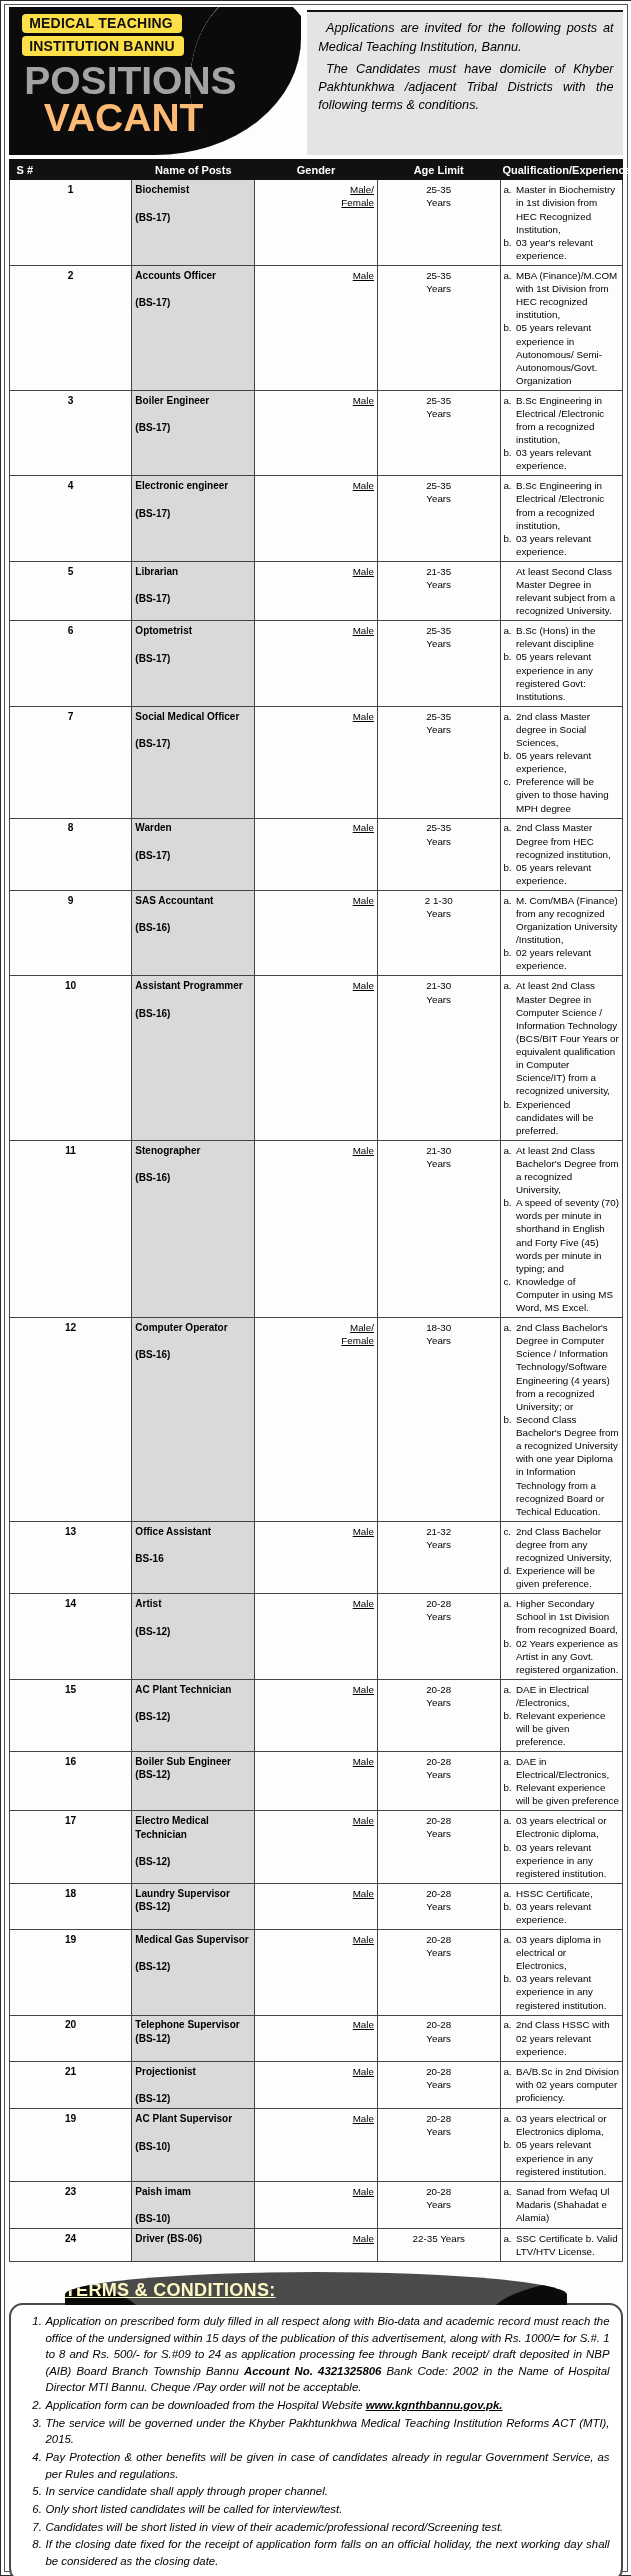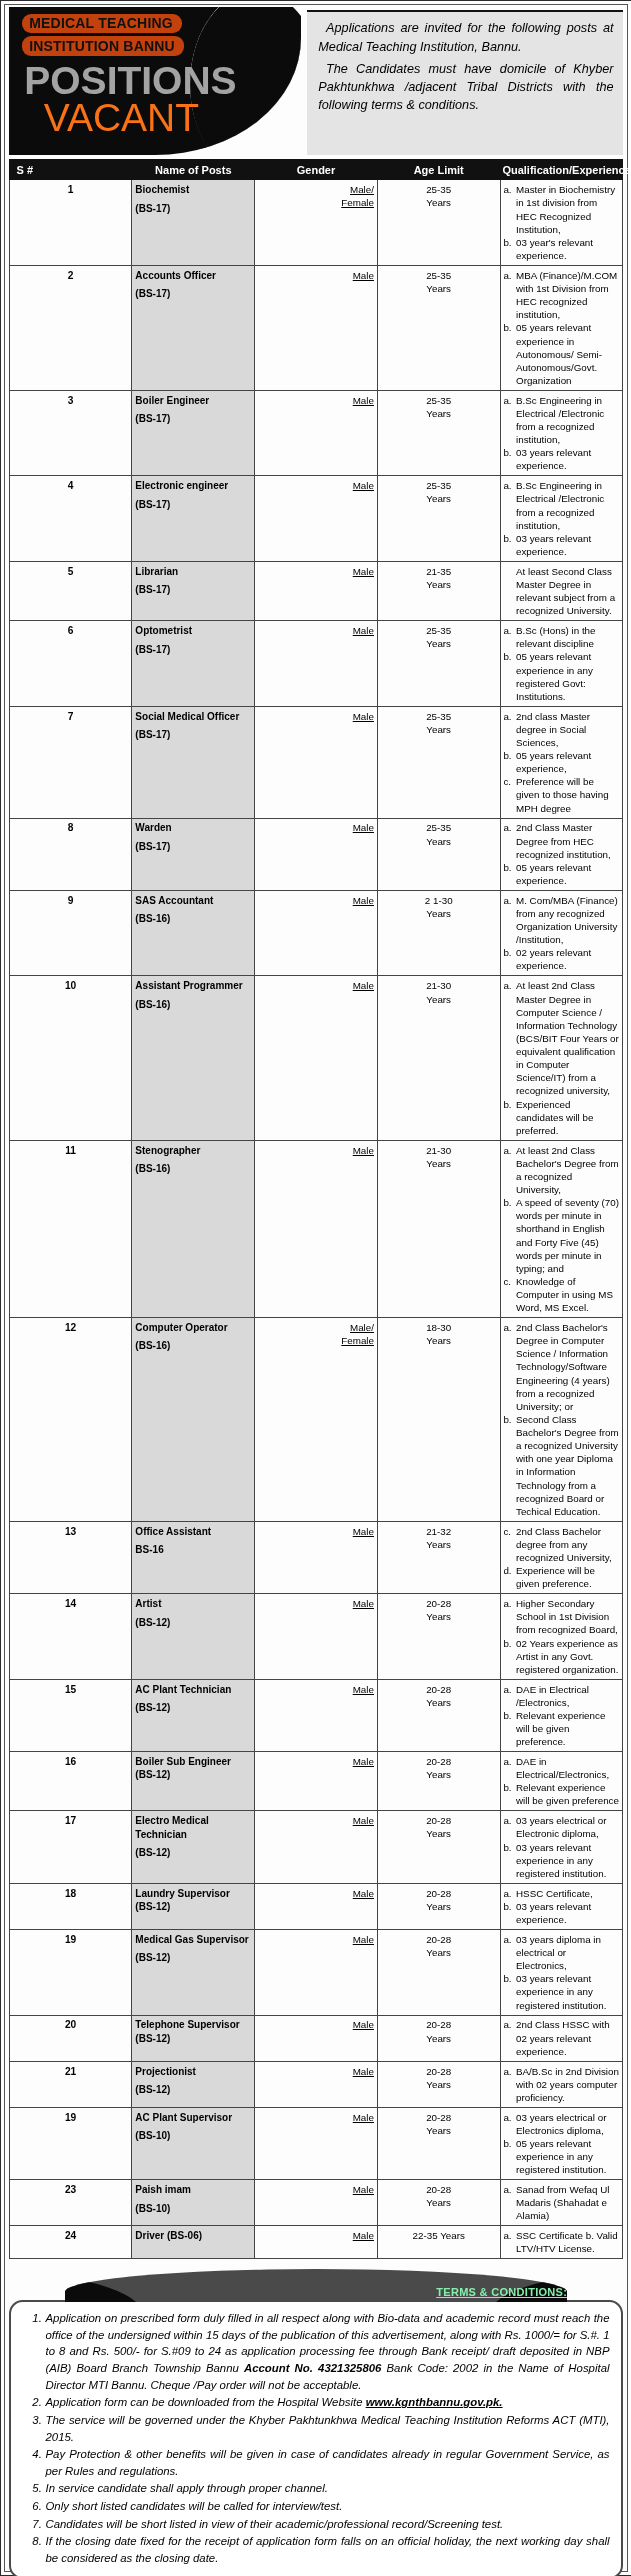--- a/index.html
+++ b/index.html
@@ -61,45 +61,45 @@
     background: #0b0b0b;
     z-index: 2;
   }
   .logo-inner {
     position: relative;
     z-index: 4;
     padding: 6.8px 7.8px 0 13.6px;
   }
   .inst-line {
     display: inline-block;
-    background: #c2410c;
+    background: #fde047;
     color: #111;
     font-weight: bold;
     font-size: 14px;
     letter-spacing: 0.2px;
     padding: 1.9px 8.7px 1.9px 6.8px;
-    border-radius: 9px;
+    border-radius: 4px;
     margin-bottom: 2.9px;
     font-variant: small-caps;
     text-transform: uppercase;
   }
   .inst-line.l2 { font-size: 14px; }
   .positions {
     color: #a3a3a3;
     font-weight: bold;
     font-size: 39px;
     line-height: .96;
     margin: 2.9px 0 0 1.9px;
     font-variant: small-caps;
     text-transform: uppercase;
     letter-spacing: 0px;
   }
   .vacant {
-    color: #f97316;
-    font-weight: normal;
+    color: #fdba74;
+    font-weight: bold;
     font-size: 39px;
     line-height: .96;
     margin: 0 0 0 21.4px;
     font-variant: small-caps;
     text-transform: uppercase;
   }
   .swoosh {
     position: absolute;
     left: -33px; bottom: -58px;
     width: 214px; height: 107px;
@@ -154,21 +154,21 @@
     width: 107px; text-align: left; font-weight: bold;
     background: #d9d9d9; font-size: 10px;
   }
   td.c-gender { width: 60px; text-align: right; text-decoration: underline; }
   td.c-age { width: 68px; text-align: center; margin-top: 44px; }
   td.c-qual { padding-left: 4.9px; }
   .q-item { display: flex; margin-bottom: 0px; }
   .q-mark { width: 12.6px; flex: 0 0 12.6px; }
   .q-text { flex: 1; }
   .post-name { display: block; }
-  .post-bs { display: block; margin-top: 5px; }
+  .post-bs { display: block; margin-top: 14px; }
 
   
   .terms-wrap { position: relative; margin-top: 9.7px; }
   .terms-banner {
     position: relative;
     height: 33px;
     margin: 0 56px;
     background: #4a4a4a;
     border-radius: 50% 50% 0 0 / 70% 70% 0 0;
     overflow: hidden;
@@ -181,24 +181,24 @@
     width: 117px; height: 33px;
     background: #0b0b0b;
     border-radius: 50%;
   }
   .terms-banner::before { left: -41px; transform: rotate(12deg); }
   .terms-banner::after { right: -41px; transform: rotate(-12deg); }
   .terms-title {
     position: absolute;
     z-index: 3;
     left: 0; right: 0; bottom: 3.9px;
-    text-align: right;
-    color: #86efac;
+    text-align: left;
+    color: #fef9c3;
     font-weight: bold;
-    font-size: 11px;
+    font-size: 18px;
     text-decoration: underline;
     letter-spacing: 0.3px;
     font-variant: small-caps;
     text-transform: uppercase;
   }
   .terms-box {
     border: 2.9px solid #4a4a4a;
     border-radius: 13.6px;
     padding: 7.8px 11.7px 9.7px 9.7px;
     margin-top: -1.9px;

